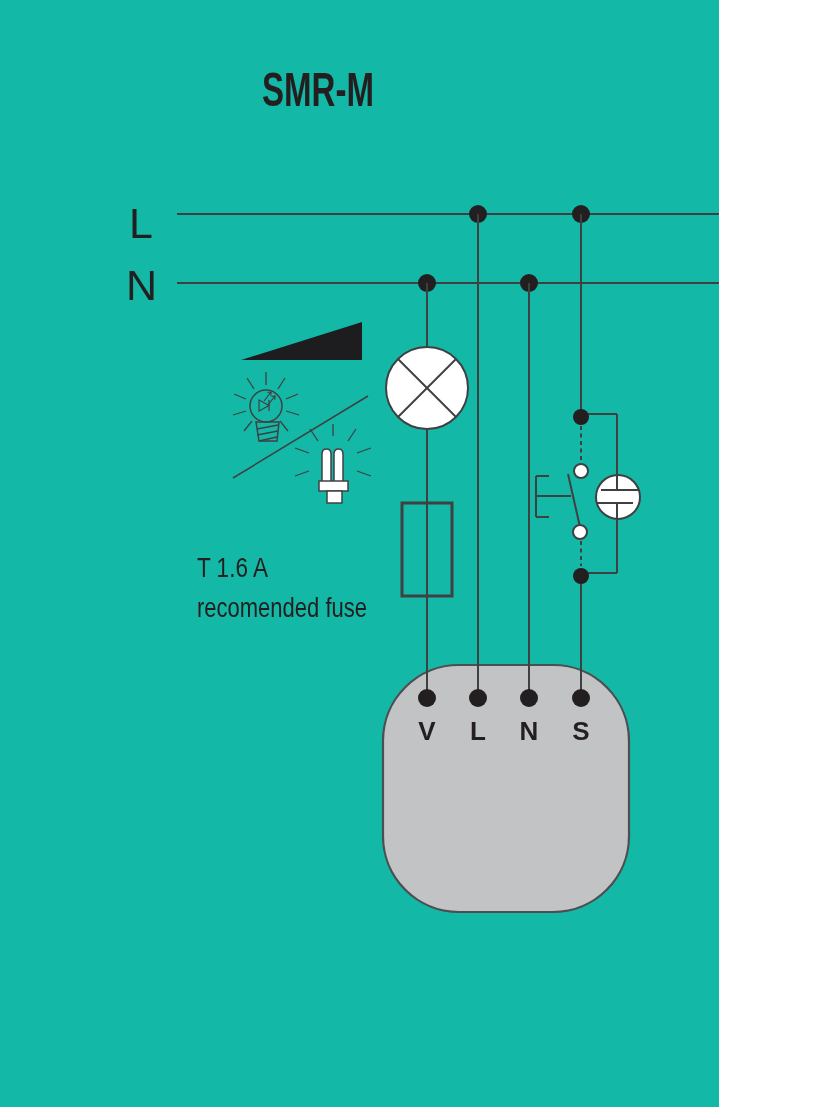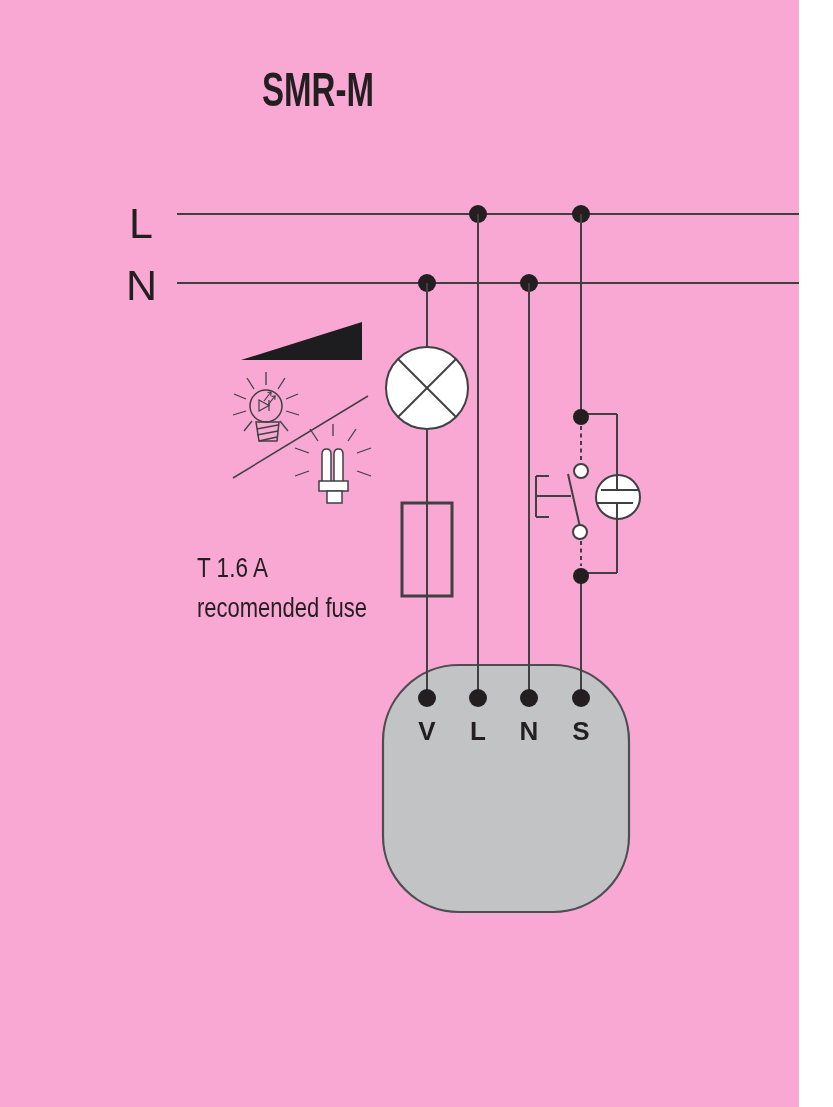--- a/index.html
+++ b/index.html
@@ -1,19 +1,19 @@
 <!DOCTYPE html>
 <html><head>
 <meta charset="utf-8">
 <style>
   html,body{margin:0;padding:0;background:#ffffff;}
   .stage{
     position:relative;
-    width:799px;height:1107px;
-    background:#f9a8d4;
+    width:719px;height:1107px;
+    background:#14b8a6;
     font-family:"Liberation Sans","DejaVu Sans",sans-serif;
     overflow:hidden;
   }
   svg{position:absolute;left:0;top:0;}
   text{fill:#231f20;}
   .t-title{font-size:48px;font-weight:bold;}
   .t-bus{font-size:43px;font-weight:400;}
   .t-note{font-size:28px;font-weight:400;}
   .t-term{font-size:26px;font-weight:bold;text-anchor:middle;}
 </style>

